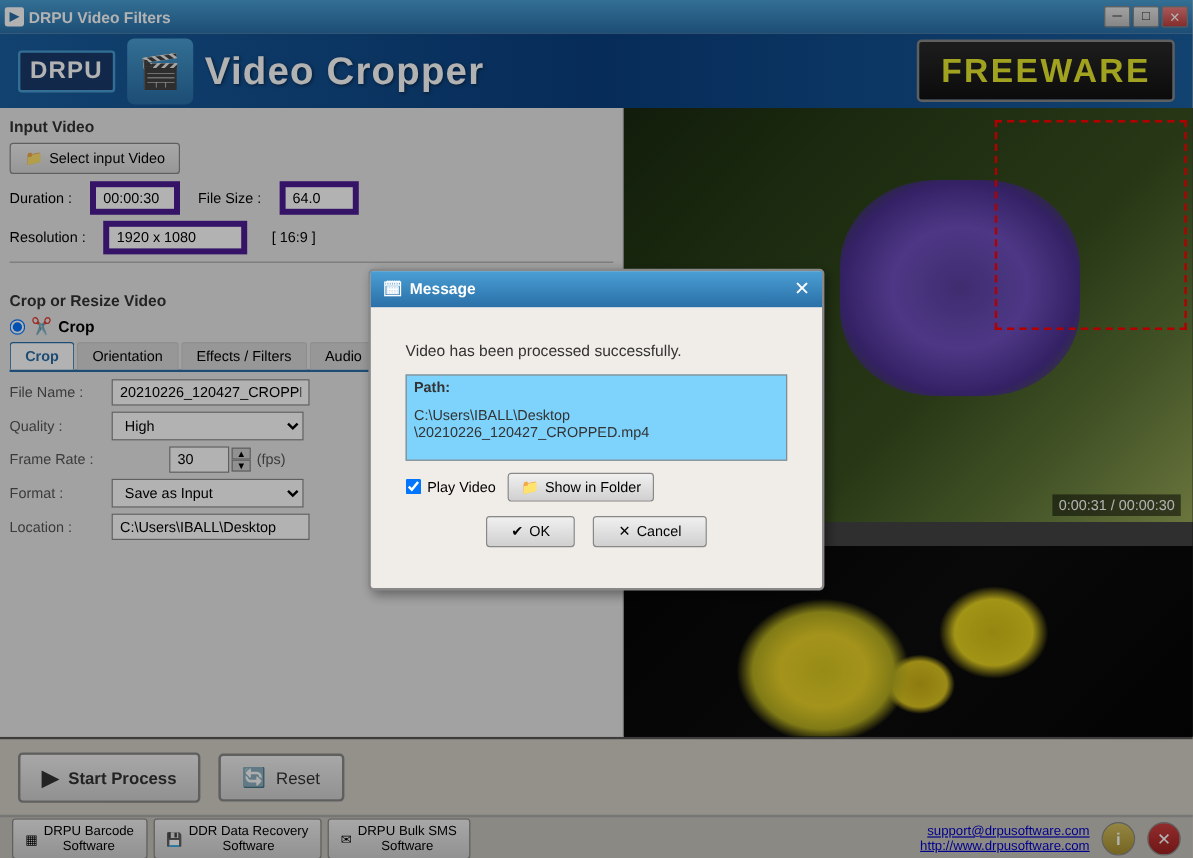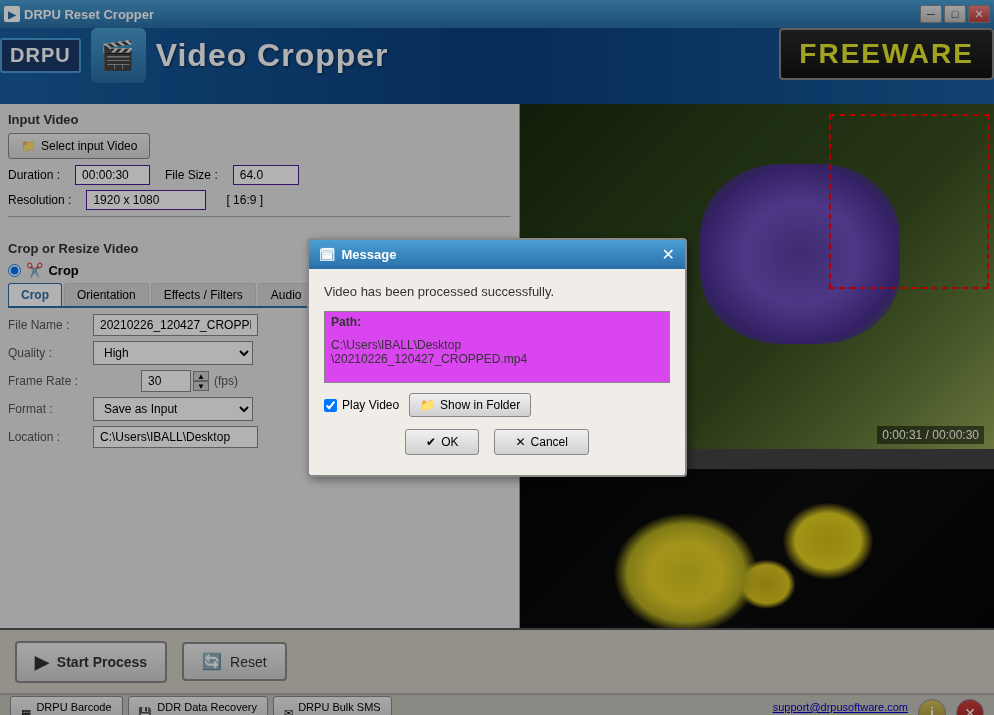--- a/index.html
+++ b/index.html
@@ -17,25 +17,25 @@
     }
     .title-bar-left { display: flex; align-items: center; gap: 4px; font-size: 13px; font-weight: bold; }
     .title-bar-icon { width: 16px; height: 16px; background: #fff; border-radius: 2px; display: flex; align-items: center; justify-content: center; font-size: 10px; color: #2a6fa8; }
     .title-bar-controls { display: flex; gap: 2px; }
     .title-btn { width: 22px; height: 18px; background: linear-gradient(to bottom, #e8e8e8, #c0c0c0); border: 1px solid #888; border-radius: 2px; display: flex; align-items: center; justify-content: center; font-size: 11px; cursor: pointer; color: #333; }
     .title-btn.close { background: linear-gradient(to bottom, #f08080, #c04040); color: white; }
 
     
     .app-header {
       background: linear-gradient(to right, #1a5fa0, #0a3f80, #1a5fa0);
-      height: 76px;
-      display: flex;
-      align-items: flex-start;
+      height: 62px;
+      display: flex;
+      align-items: center;
       justify-content: space-between;
-      padding: 0 0;
+      padding: 0 15px;
     }
     .header-left { display: flex; align-items: center; gap: 10px; }
     .drpu-logo { background: #1a3a6a; border: 2px solid #4a9fd4; color: white; font-size: 20px; font-weight: bold; padding: 4px 8px; border-radius: 3px; letter-spacing: 1px; }
     .video-icon-box { background: linear-gradient(to bottom, #4a9fd4, #2a6fa8); width: 55px; height: 55px; border-radius: 6px; display: flex; align-items: center; justify-content: center; font-size: 28px; }
     .app-title { color: white; font-size: 32px; font-weight: bold; text-shadow: 1px 1px 3px rgba(0,0,0,0.5); letter-spacing: 1px; }
     .freeware-badge { background: linear-gradient(to bottom, #2a2a2a, #111); border: 2px solid #888; color: #e8e830; font-size: 28px; font-weight: bold; padding: 8px 18px; border-radius: 4px; letter-spacing: 2px; }
 
     
     .main-content { display: flex; flex: 1; height: calc(715px - 28px - 75px - 50px - 38px); }
 
@@ -69,21 +69,21 @@
       width: 100%;
       border: 1px solid #888;
       padding: 4px 6px;
       font-size: 12px;
       background: white;
       margin-top: 5px;
     }
 
     
     .info-row { display: flex; align-items: center; gap: 15px; margin: 5px 0; font-size: 12px; }
-    .info-value { background: white; border: 1px solid #4c1d95; padding: 2px 6px; font-size: 12px; }
+    .info-value { background: white; border: 5px solid #4c1d95; padding: 2px 6px; font-size: 12px; }
 
     
     .crop-resize-section { margin-top: 24px; }
     .crop-radio-row { display: flex; align-items: center; gap: 5px; margin-bottom: 5px; }
 
     
     .tab-bar { display: flex; border-bottom: 2px solid #2a6fa8; margin-bottom: 6px; }
     .tab {
       padding: 4px 12px;
       font-size: 12px;
@@ -222,23 +222,23 @@
       background: linear-gradient(to bottom, #4a9fd4, #2a6fa8);
       color: white;
       padding: 5px 10px;
       display: flex;
       align-items: center;
       justify-content: space-between;
       font-size: 13px;
       font-weight: bold;
     }
     .modal-close { cursor: pointer; font-size: 16px; color: white; background: none; border: none; }
-    .modal-body { padding: 15px; }
+    .modal-body { padding: 29px; }
     .modal-message { font-size: 13px; margin-bottom: 12px; color: #333; }
-    .path-box { border: 1px solid #888; background: #d946ef; margin-bottom: 10px; }
+    .path-box { border: 1px solid #888; background: #7dd3fc; margin-bottom: 10px; }
     .path-label { font-size: 12px; font-weight: bold; padding: 3px 6px; color: #333; }
     .path-value { padding: 6px; font-size: 12px; color: #333; min-height: 50px; }
     .modal-actions { display: flex; align-items: center; gap: 10px; margin-bottom: 12px; }
     .play-check { display: flex; align-items: center; gap: 5px; font-size: 12px; cursor: pointer; justify-content: flex-end; }
     .show-folder-btn {
       background: linear-gradient(to bottom, #f0f0f0, #d0d0d0);
       border: 1px solid #888;
       padding: 4px 10px;
       font-size: 12px;
       cursor: pointer;
@@ -275,21 +275,21 @@
     .spinner-container { display: flex; align-items: center; margin-left: 48px; }
     .spinner-arrows { display: flex; flex-direction: column; margin-left: 2px; }
     .spin-arrow { width: 16px; height: 10px; background: #d0d0d0; border: 1px solid #888; display: flex; align-items: center; justify-content: center; font-size: 8px; cursor: pointer; }
   </style>
 </head>
 <body>
 
 <div class="title-bar">
   <div class="title-bar-left">
     <div class="title-bar-icon">▶</div>
-    <span>DRPU Reset Cropper</span>
+    <span>DRPU Video Filters</span>
   </div>
   <div class="title-bar-controls">
     <div class="title-btn">─</div>
     <div class="title-btn">□</div>
     <div class="title-btn close">✕</div>
   </div>
 </div>
 
 <div class="app-header">
   <div class="header-left">

